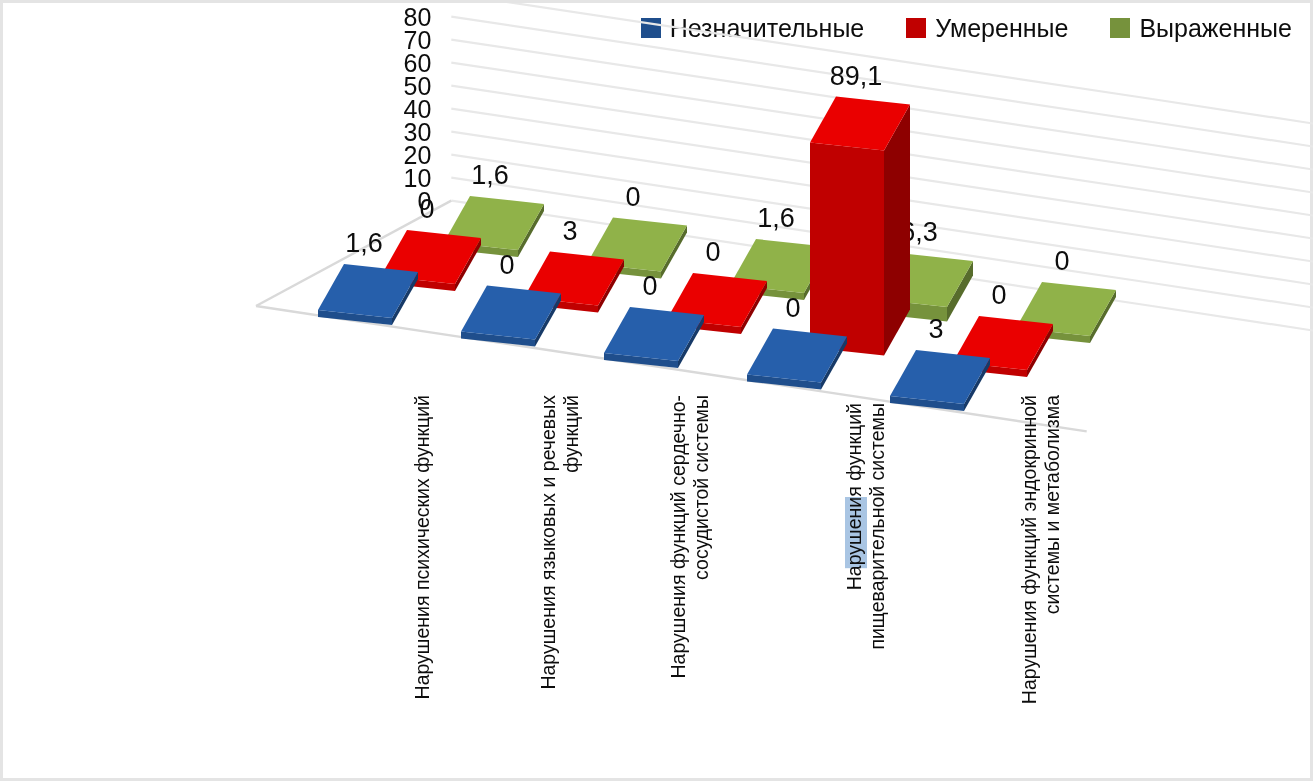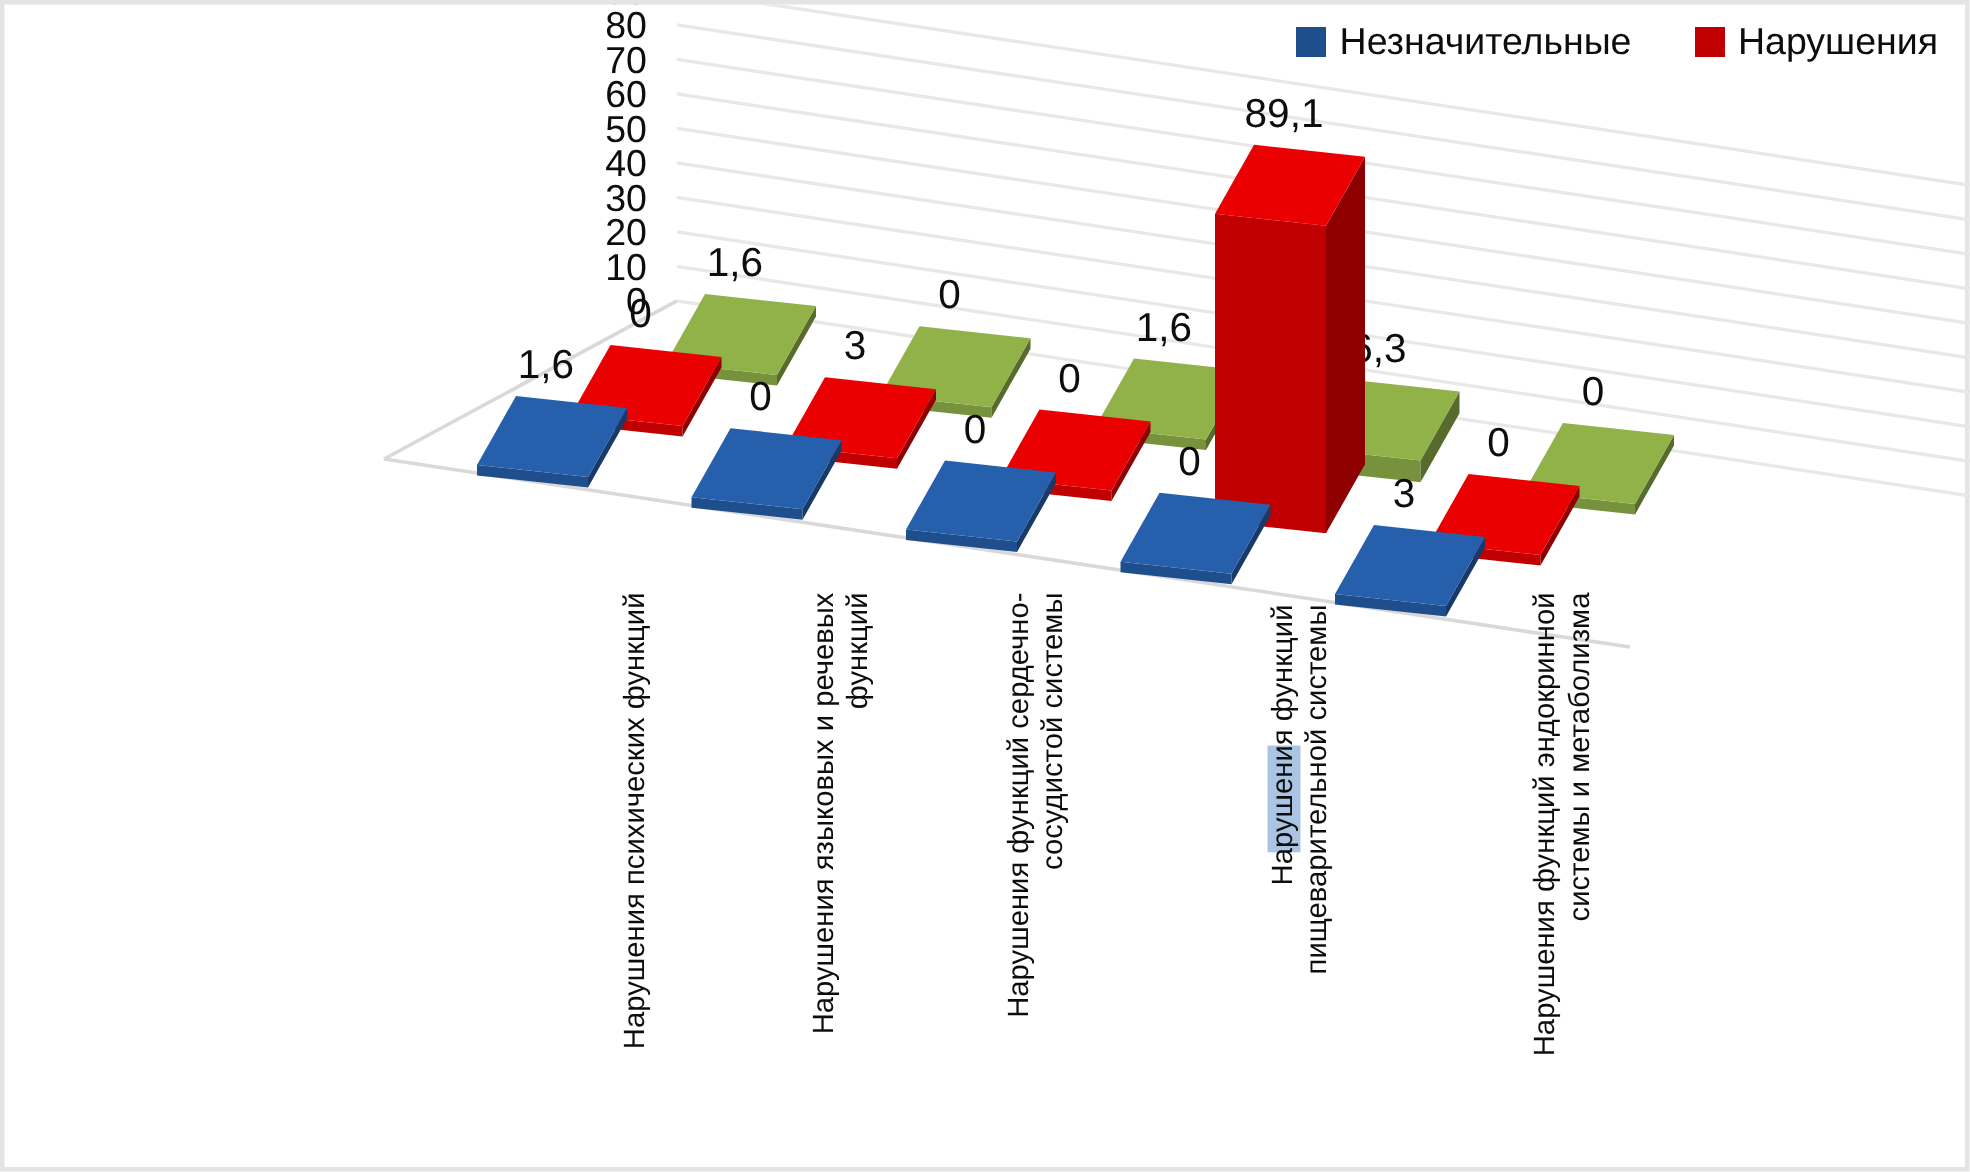--- a/index.html
+++ b/index.html
@@ -46,21 +46,25 @@
 
 <div id="chart-frame">
 
   <div id="legend">
     <div class="legend-entry">
       <span class="legend-swatch" style="background:#1F4E8C;"></span>
       <span class="legend-label">Незначительные</span>
     </div>
     <div class="legend-entry">
       <span class="legend-swatch" style="background:#C00000;"></span>
-      <span class="legend-label">Нарушения</span>
+      <span class="legend-label">Умеренные</span>
+    </div>
+    <div class="legend-entry">
+      <span class="legend-swatch" style="background:#76923C;"></span>
+      <span class="legend-label">Выраженные</span>
     </div>
   </div>
 
   <svg id="plot" viewBox="0 0 1313 781">
     <g id="walls">
         <polygon points="252.99999999999997,303.025 953.7,408.375 1149,302.975 448.29999999999995,197.625" fill="#ffffff" stroke="none"></polygon>
         <path class="gridline" d="M 448.29999999999995,197.625 L 1149,302.975"></path>
         <path class="gridline" d="M 448.29999999999995,174.625 L 1149,279.975"></path>
         <path class="gridline" d="M 448.29999999999995,151.625 L 1149,256.975"></path>
         <path class="gridline" d="M 448.29999999999995,128.625 L 1149,233.97500000000002"></path>

